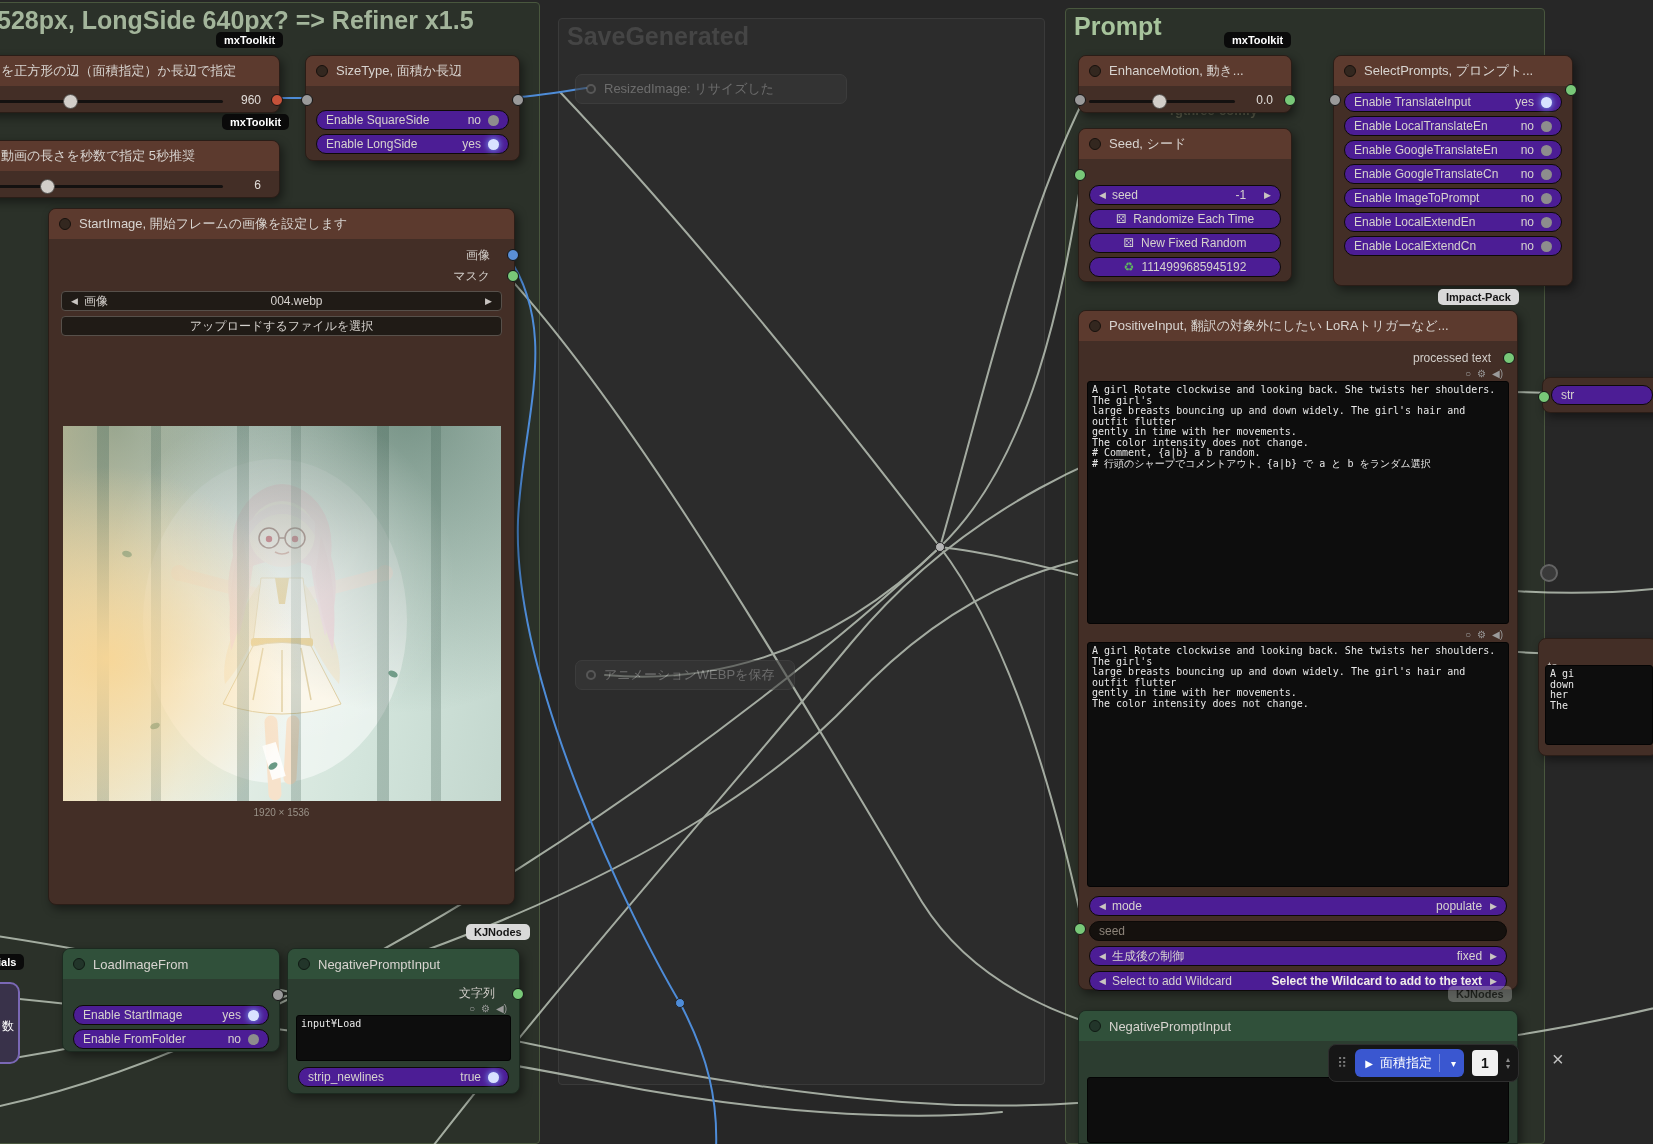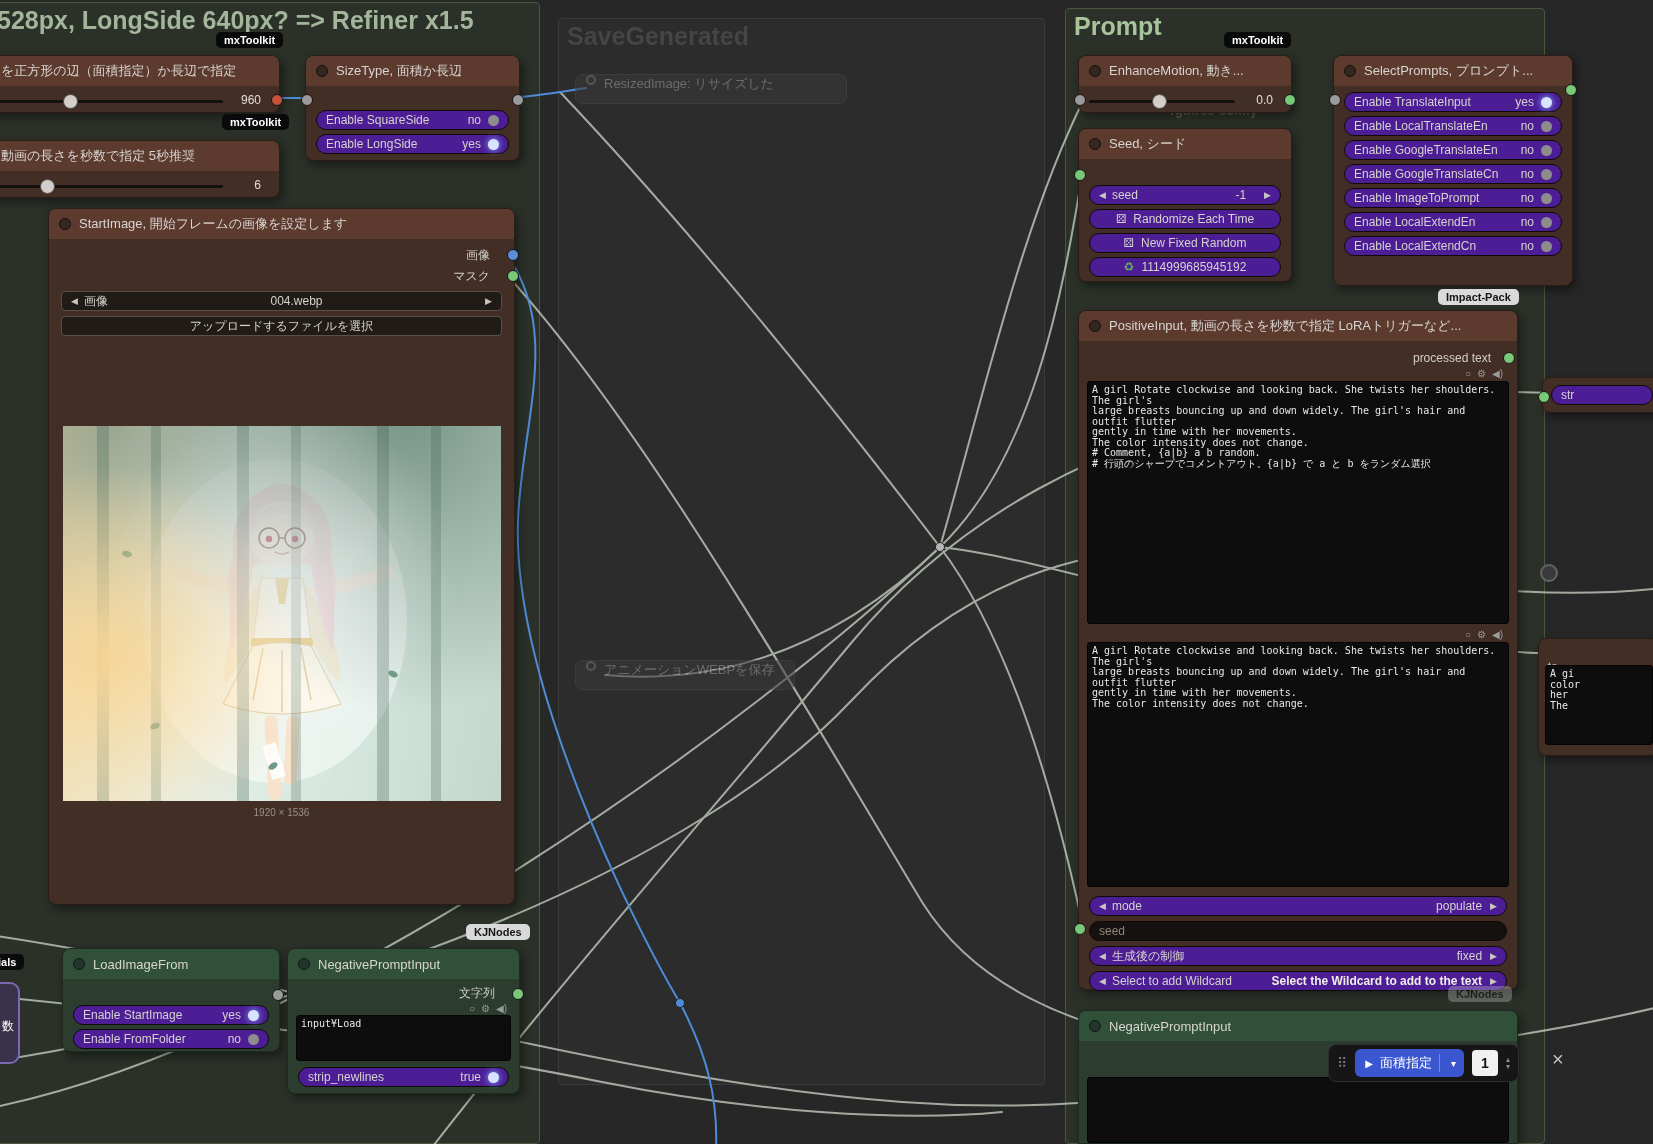--- a/index.html
+++ b/index.html
@@ -56,21 +56,21 @@
 
   .ta{position:absolute;background:#0d0d0d;border:1px solid #040404;border-radius:3px;color:#e8e8e8;
       font-family:"DejaVu Sans Mono",monospace;font-size:10px;line-height:10.5px;padding:3px 4px;
       white-space:pre-wrap;overflow:hidden;box-sizing:border-box;}
 
   .badge{position:absolute;z-index:8;border-radius:5px;padding:2px 8px;font-size:11px;font-weight:bold;white-space:nowrap;}
   .b-dark{background:#0a0a0a;color:#fff;}
   .b-light{background:#d9d9d9;color:#151515;}
 
   .collapsed{position:absolute;height:30px;border-radius:7px;background:#3a3a3a;border:1px solid #4a4a4a;
-             display:flex;align-items:flex-start;gap:8px;padding:0 10px;font-size:13px;color:#a0a0a0;opacity:.55;box-sizing:border-box;}
+             display:flex;align-items:center;gap:8px;padding:0 10px;font-size:13px;color:#a0a0a0;opacity:.55;box-sizing:border-box;}
   .cdot{width:10px;height:10px;border-radius:50%;border:2px solid #7a7a7a;box-sizing:border-box;}
 
   .watermark{position:absolute;font-size:13px;font-weight:bold;color:#6e6e58;opacity:.75;}
 
   
   .img-wrap{position:absolute;overflow:hidden;background:linear-gradient(100deg,#f1e0ba,#e9f1e9 35%,#d3e5dc 70%,#c3d7ce);}
   .img-layer{position:absolute;inset:0;}
   .trees{background:
     radial-gradient(ellipse at 78% -5%, rgba(55,90,75,.60), transparent 55%),
     radial-gradient(ellipse at 12% 0%, rgba(70,105,88,.50), transparent 50%),
@@ -338,21 +338,21 @@
       <span>Enable LocalExtendCn</span>
         <span class="sp"></span>
       <span>no</span>
       <span class="tg tg-off"></span>
     </div>
   </div>
 
   <div class="node n-brown" style="left:1078px;top:310px;width:440px;height:680px;">
     <div class="nh nh-brown">
       <span class="hdot"></span>
-      <span>PositiveInput, 動画の長さを秒数で指定 LoRAトリガーなど...</span>
+      <span>PositiveInput, 翻訳の対象外にしたい LoRAトリガーなど...</span>
     </div>
     <span class="out-label" style="right:26px;top:40px;">processed text</span>
     <span class="port pc-green" style="right:2px;top:41px;"></span>
     <div class="icons" style="right:14px;top:57px;">
       <span>○</span>
       <span>⚙</span>
       <span>◀)</span>
     </div>
     <div class="ta" style="left:8px;right:8px;top:70px;height:243px;">A girl Rotate clockwise and looking back. She twists her shoulders. The girl's
 large breasts bouncing up and down widely. The girl's hair and outfit flutter
@@ -450,21 +450,21 @@
   <div class="frag node n-brown" style="left:1542px;top:377px;width:120px;height:36px;">
     <div class="pill" style="margin:7px 8px;">
       <span>str</span>
     </div>
     <span class="port pc-green" style="left:-5px;top:13px;"></span>
   </div>
   <div class="frag" style="left:1540px;top:564px;width:18px;height:18px;border-radius:50%;background:#3a3a3a;border:2px solid #646464;"></div>
   <div class="frag node n-brown" style="left:1538px;top:638px;width:120px;height:118px;">
     <span style="position:absolute;left:8px;top:20px;font-size:13px;color:#bdb9b5;font-style:italic;">te</span>
     <div class="ta" style="left:6px;top:26px;width:108px;height:80px;">A gi
-color
+down
 her
 The</div>
   </div>
   <div class="frag badge b-dark" style="left:-10px;top:954px;">ials</div>
   <div class="frag" style="left:-52px;top:982px;width:72px;height:82px;background:#39324a;border:2px solid #7a68b5;border-radius:10px;">
     <span style="position:absolute;left:52px;top:34px;font-size:12px;color:#fff;">数</span>
   </div>
 
   <div class="badge b-dark" style="left:216px;top:32px;">mxToolkit</div>
   <div class="badge b-dark" style="left:222px;top:114px;">mxToolkit</div>

